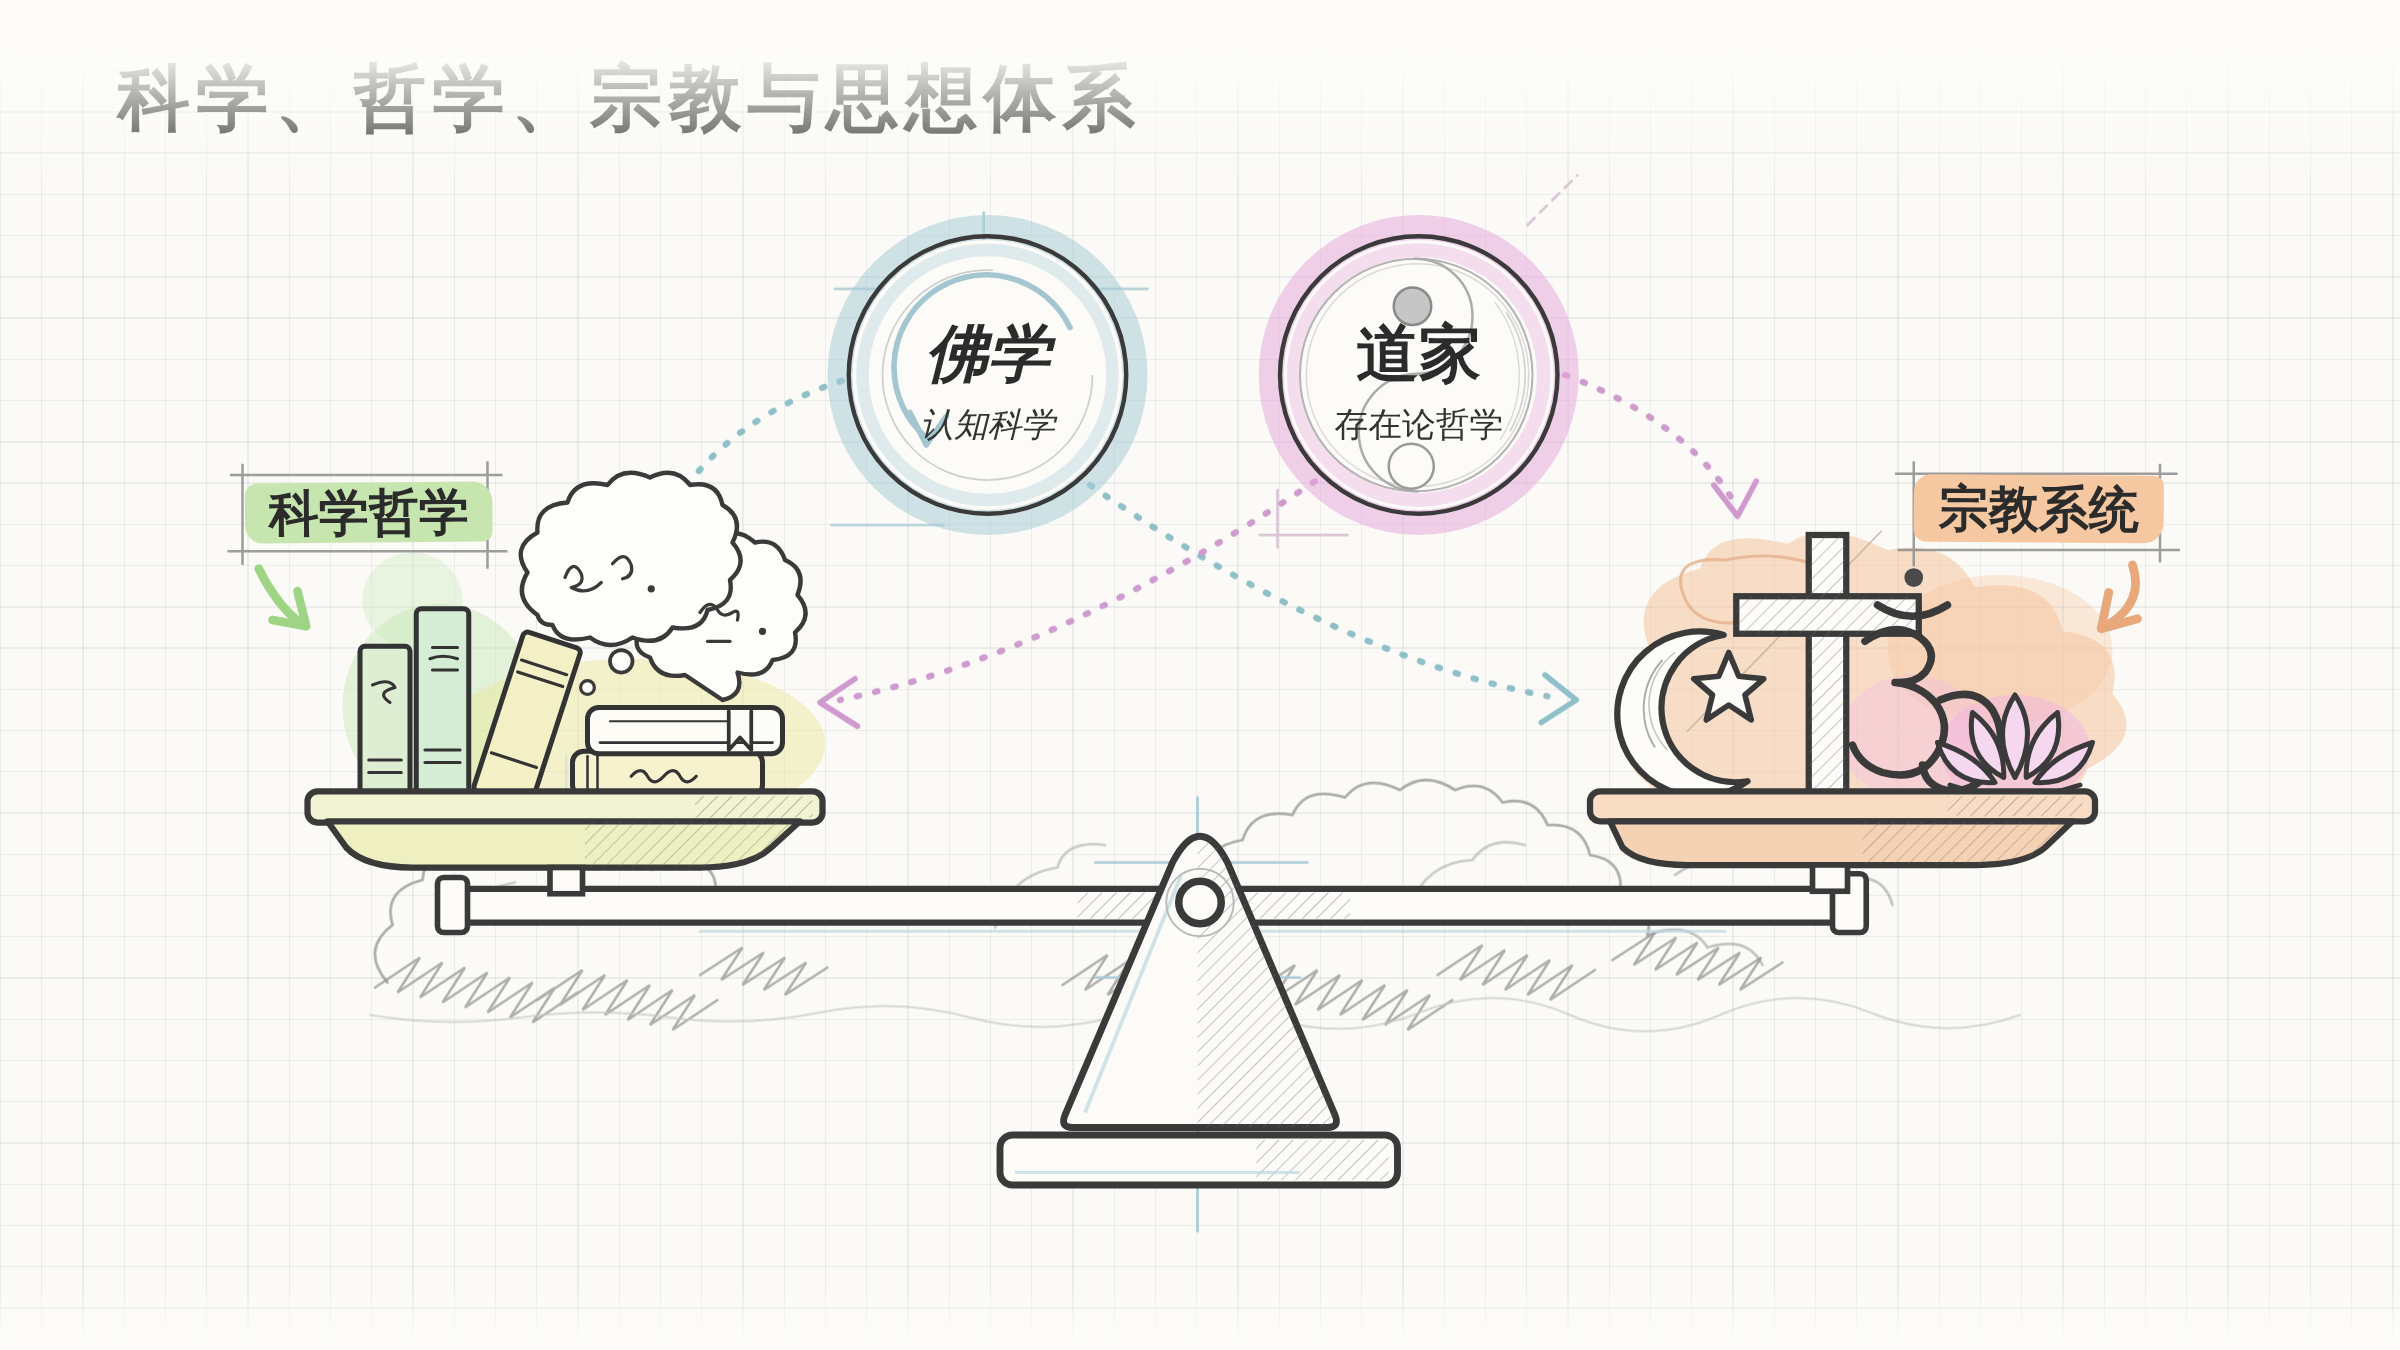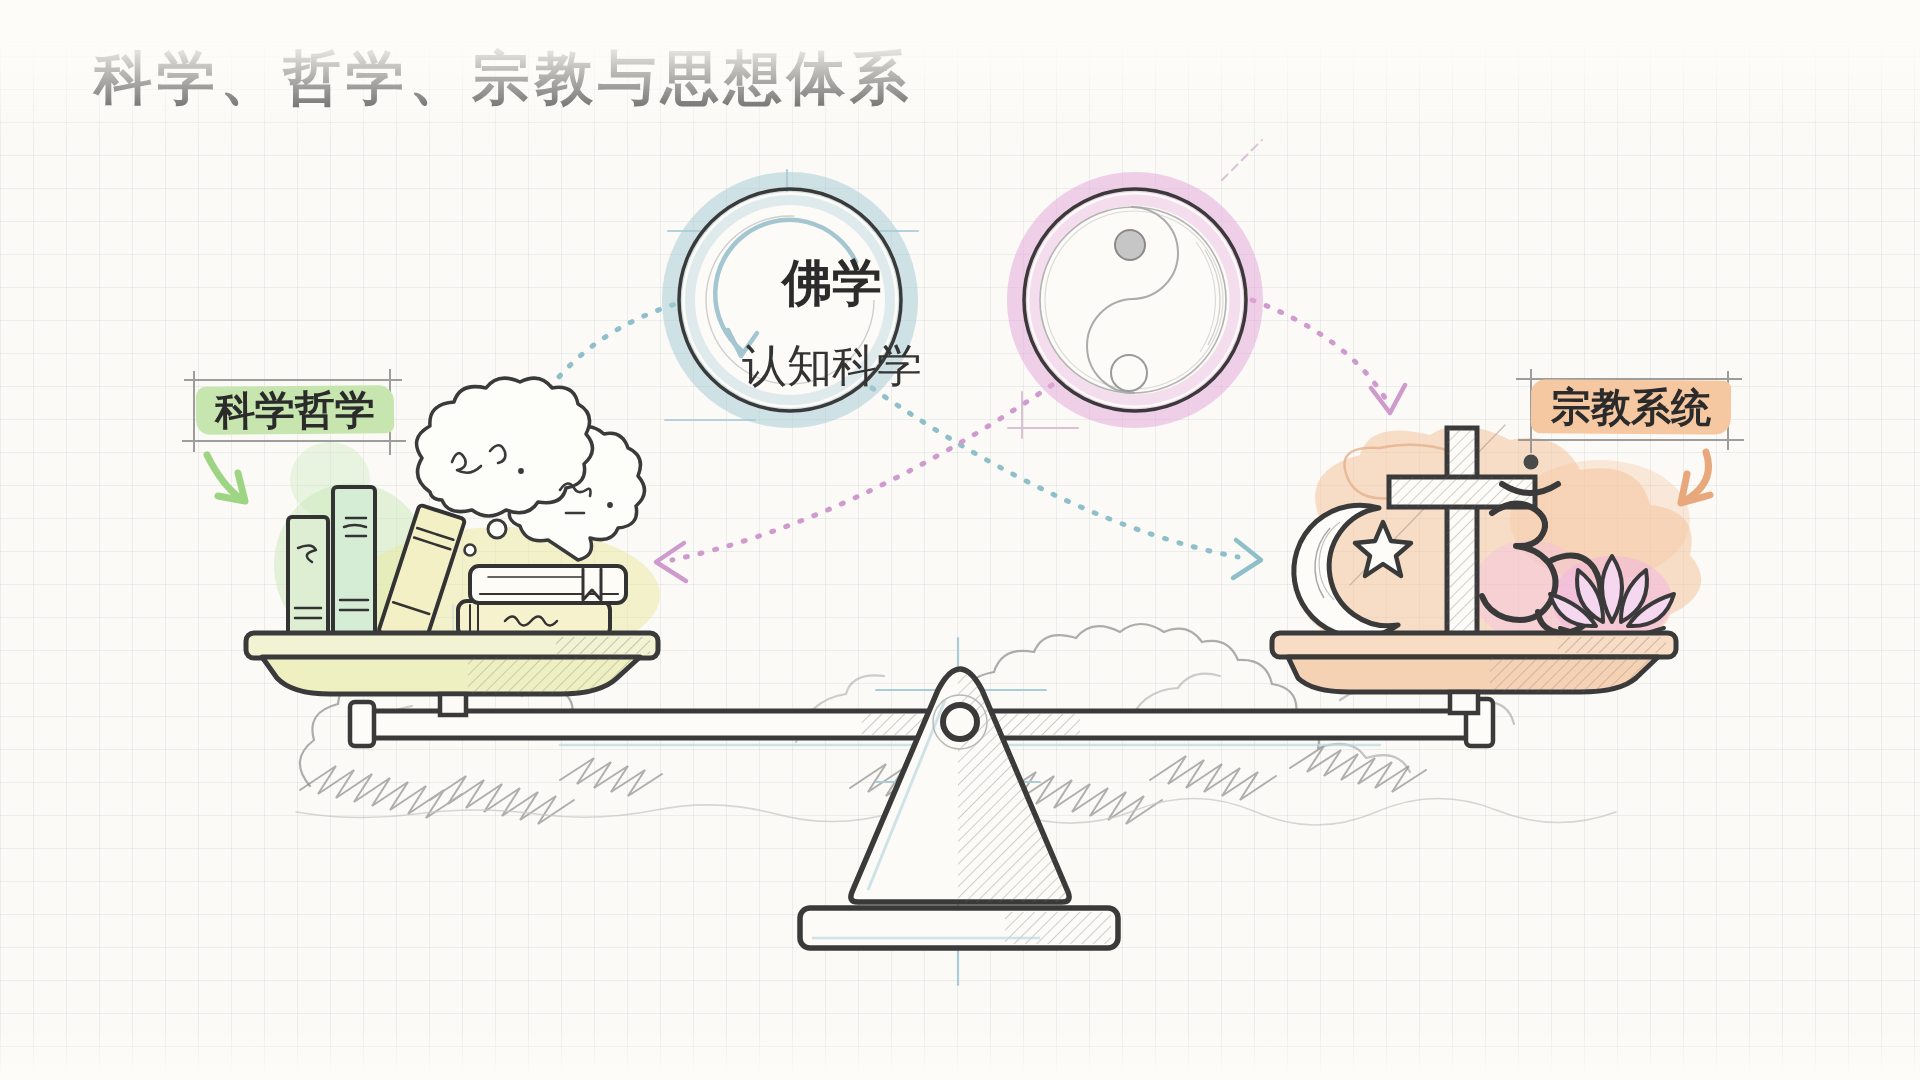--- a/index.html
+++ b/index.html
@@ -16,21 +16,21 @@
     background:linear-gradient(#fdfcf8 25%,rgba(253,252,248,0));pointer-events:none;}
   .fade-bottom{position:absolute;left:0;bottom:0;width:100%;height:50px;
     background:linear-gradient(rgba(253,252,248,0),#fdfcf8 90%);pointer-events:none;}
   .art{position:absolute;left:0;top:0;}
   .title{
     position:absolute;left:94px;top:40px;font-size:58px;font-weight:700;
     letter-spacing:5px;color:#262626;white-space:nowrap;
   }
   .circle-text{position:absolute;text-align:center;transform:translate(-50%,0);}
   .circle-name{font-size:50px;font-weight:600;color:#2b2b2b;line-height:1.0;}
-  .circle-sub{font-size:45px;font-weight:500;color:#333;margin-top:28px;white-space:nowrap;}
+  .circle-sub{font-size:27px;font-weight:500;color:#333;margin-top:14px;white-space:nowrap;}
   .side-label{
     position:absolute;display:flex;align-items:center;justify-content:center;
     font-size:40px;font-weight:600;color:#2b2b2b;white-space:nowrap;
   }
   .side-label.left{
     left:196px;top:386px;width:198px;height:48px;background:#c7e6af;
     border-radius:10px 16px 8px 14px;transform:rotate(-0.5deg);
   }
   .side-label.right{
     left:1531px;top:380px;width:200px;height:54px;background:#f6c8a1;
@@ -284,25 +284,29 @@
       <path d="M 1288 657 L 1658 657 L 1636 678 Q 1620 692 1580 692 L 1350 692 Q 1312 692 1298 678 Z" fill="#f6d2b4" stroke="#3a3a3a" stroke-width="5" stroke-linejoin="round"></path>
       <g clip-path="url(#bowlRClip)">
           <rect x="1490" y="657" width="160" height="38" fill="url(#hatch)" opacity="0.4"></rect>
         </g>
       <rect x="1450" y="692" width="28" height="21" fill="#fcfbf8" stroke="#3a3a3a" stroke-width="4.5"></rect>
     </g>
   </svg>
 
   <div class="title">科学、哲学、宗教与思想体系</div>
 
-  <div class="circle-text" style="left:832px;top:258px;">
+  <div class="circle-text" style="left:790px;top:258px;font-style:italic;">
     <div class="circle-name">佛学</div>
     <div class="circle-sub">认知科学</div>
   </div>
 
+  <div class="circle-text" style="left:1135px;top:258px;">
+    <div class="circle-name">道家</div>
+    <div class="circle-sub">存在论哲学</div>
+  </div>
 
   <div class="side-label left">
     <span>科学哲学</span>
   </div>
 
   <div class="side-label right">
     <span>宗教系统</span>
   </div>
 
 

